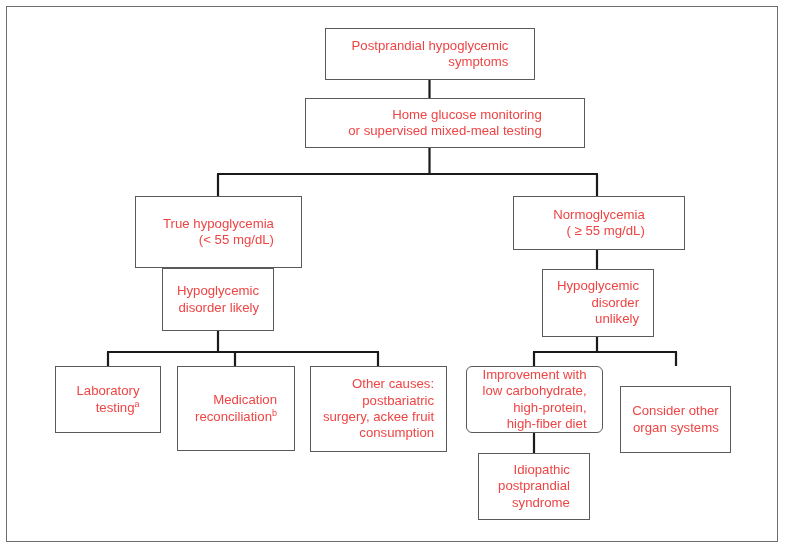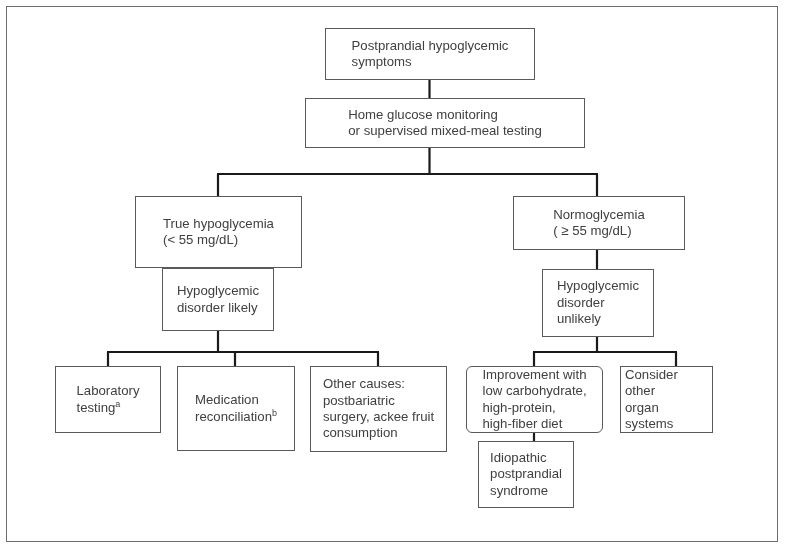--- a/index.html
+++ b/index.html
@@ -43,22 +43,22 @@
     stroke-linecap: butt;
   }
   .node {
     position: absolute;
     box-sizing: border-box;
     border: 1.3px solid #5a5a5a;
     background: #ffffff;
     display: flex;
     align-items: center;
     justify-content: center;
-    text-align: left;
-    color: #404040;
+    text-align: right;
+    color: #ef4444;
     font-size: 13.2px;
     line-height: 16.4px;
     padding: 2px 4px;
   }
   .node .txt {
     display: block;
     white-space: pre-line;
   }
   sup {
     font-size: 9px;
@@ -148,24 +148,24 @@
 consumption</span>
   </div>
 
   <div class="node" style="left:466px; top:366px; width:137px; height:67px;border-radius:6px;">
     <span class="txt">Improvement with
 low carbohydrate,
 high-protein,
 high-fiber diet</span>
   </div>
 
-  <div class="node" style="left:620px; top:366px; width:93px; height:67px;">
+  <div class="node" style="left:620px; top:386px; width:111px; height:67px;">
     <span class="txt">Consider other
 organ systems</span>
   </div>
 
-  <div class="node" style="left:478px; top:441px; width:96px; height:67px;">
+  <div class="node" style="left:478px; top:453px; width:112px; height:67px;">
     <span class="txt">Idiopathic
 postprandial
 syndrome</span>
   </div>
 
 </div>
 
 </body></html>

